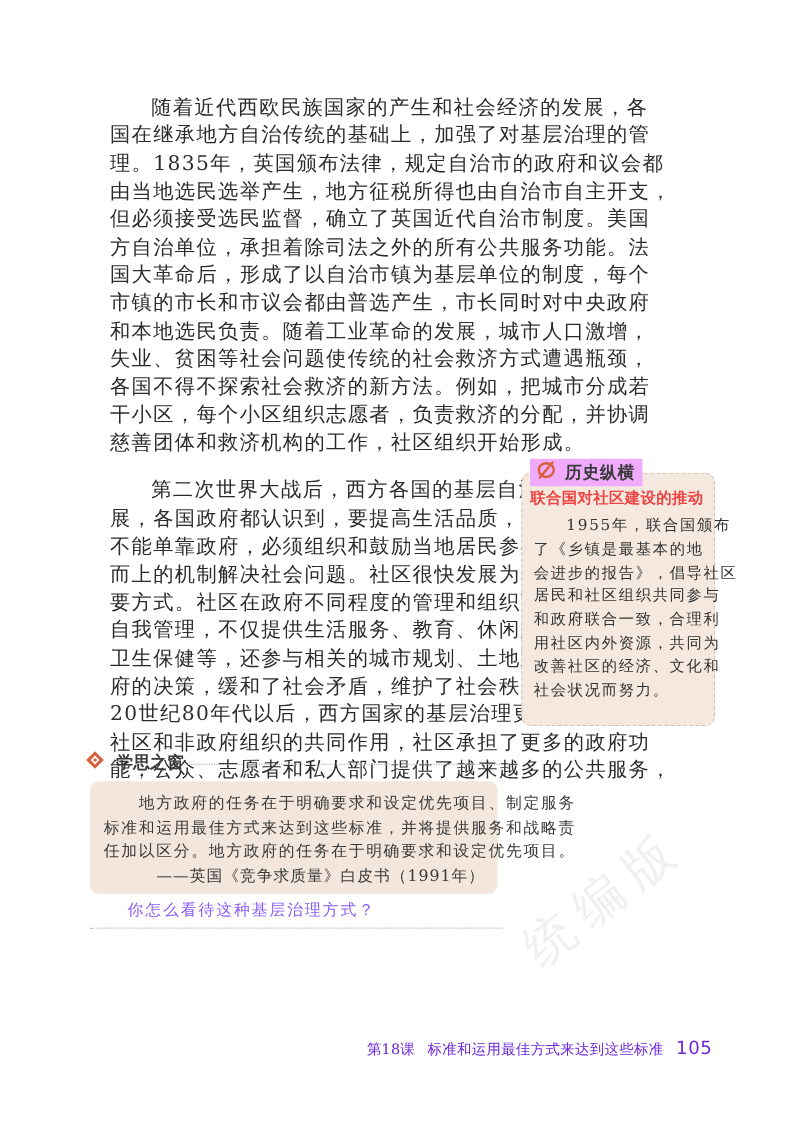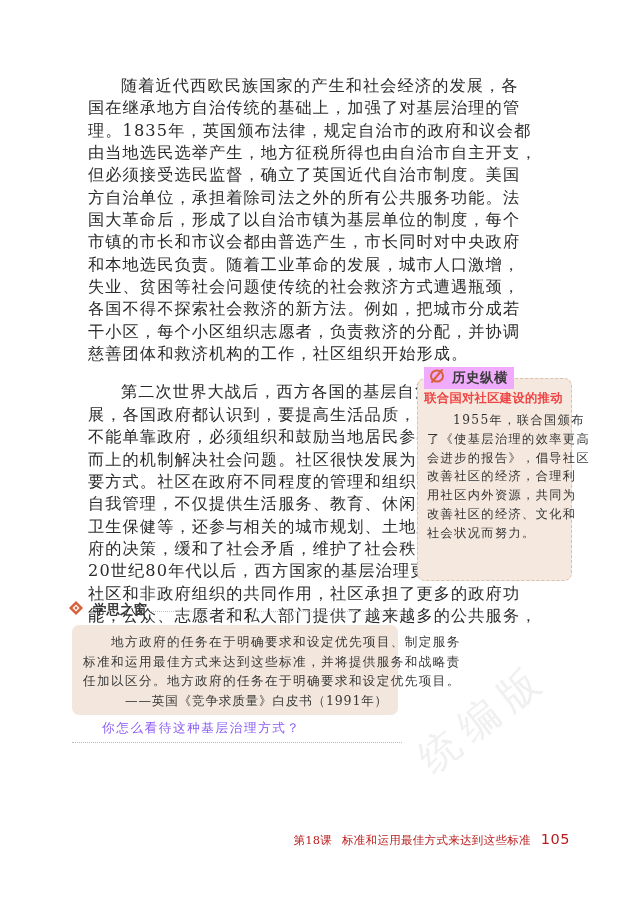--- a/index.html
+++ b/index.html
@@ -67,21 +67,21 @@
   
   .wm {
     position:absolute; left:408px; top:690px; transform:rotate(-38deg);
     font-family:"DejaVu Sans", sans-serif; font-size:40px; color:#f0f0f0; letter-spacing:10px;
     font-weight:300;
   }
 
   
   .footer {
     position:absolute; right:64px; top:831px; display:flex; align-items:baseline; gap:10px;
-    font-family:"DejaVu Serif", serif; color:#b91c1c;
+    font-family:"DejaVu Serif", serif; color:#6d28d9;
   }
   .footer .lesson { font-size:11.5px; letter-spacing:0.2px; }
   .footer .chap { font-size:11.5px; letter-spacing:0.3px; }
   .footer .page { font-family:"DejaVu Sans", sans-serif; font-size:14.5px; letter-spacing:0.5px; }
 </style>
 </head>
 <body>
 
 <div class="col">
   <p class="para">
@@ -121,23 +121,24 @@
     <svg width="18" height="16" viewBox="0 0 18 16">
       <ellipse cx="9" cy="8" rx="6" ry="5.5" fill="none" stroke="#d9603c" stroke-width="2"></ellipse>
       <path d="M4 14 L14 2" stroke="#d9603c" stroke-width="2" stroke-linecap="round"></path>
     </svg>
   </span>
   <span class="t">历史纵横</span>
 </div>
 <div class="side-title">联合国对社区建设的推动</div>
 <div class="side-body">
   <span class="ln indent">1955年，联合国颁布</span>
-  <span class="ln">了《使基层治理的效率更高</span>
+  <span class="ln">了《乡镇是最基本的地</span>
   <span class="ln">会进步的报告》，倡导社区</span>
-  <span class="ln">改善社区的经济，合理利</span>
+  <span class="ln">居民和社区组织共同参与</span>
+  <span class="ln">和政府联合一致，合理利</span>
   <span class="ln">用社区内外资源，共同为</span>
   <span class="ln">改善社区的经济、文化和</span>
   <span class="ln last">社会状况而努力。</span>
 </div>
 
 <div class="xs-head">
   <span>
     <svg width="16" height="16" viewBox="0 0 16 16">
       <rect x="3" y="3" width="10" height="10" transform="rotate(45 8 8)" fill="#d9603c"></rect>
       <rect x="5.5" y="5.5" width="5" height="5" transform="rotate(45 8 8)" fill="#ffffff"></rect>

